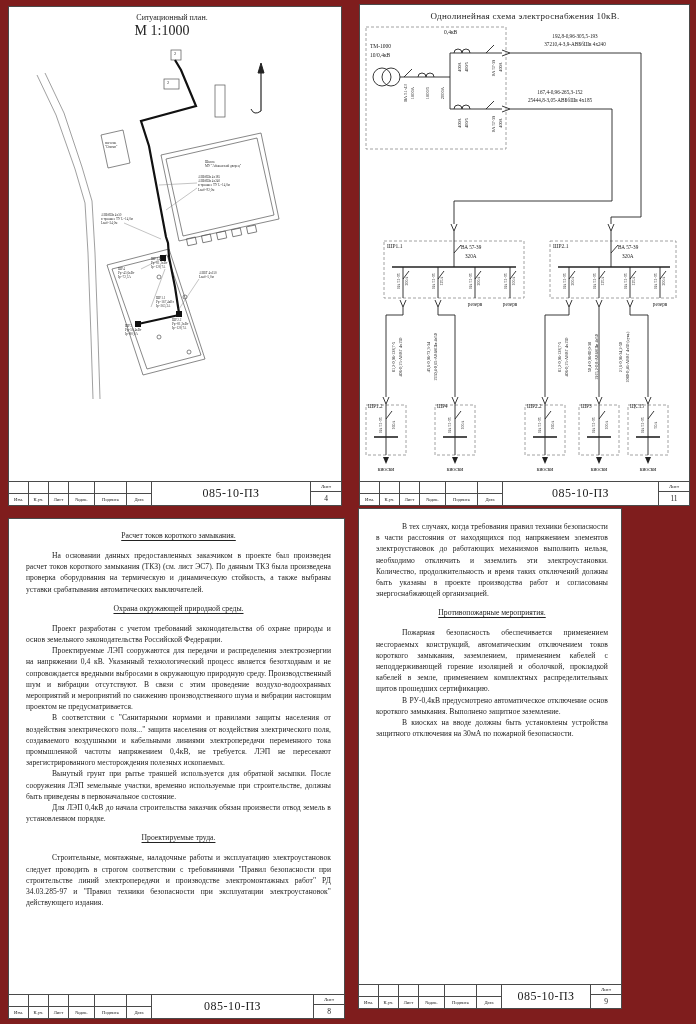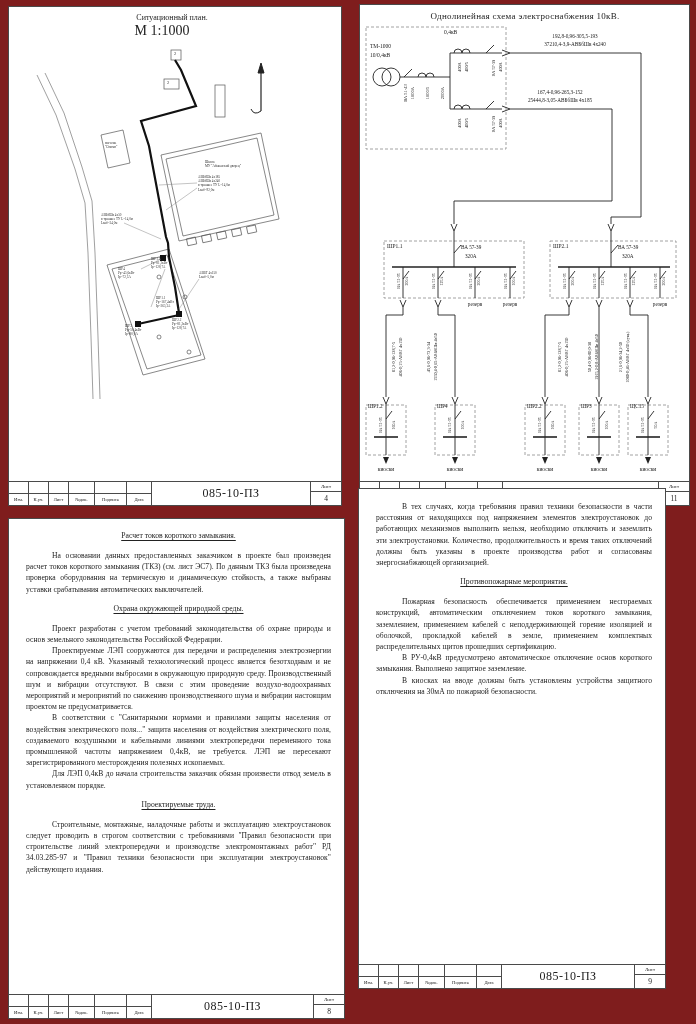--- a/index.html
+++ b/index.html
@@ -2,21 +2,21 @@
 <html><head>
 <meta charset="utf-8">
 <style>
   html,body{margin:0;padding:0;background:#e8e8e8;}
   .canvas{position:relative;width:696px;height:1024px;background:#7f1d1d;overflow:hidden;
           font-family:Liberation Serif, serif;color:#222;}
   .page{position:absolute;border:1px solid #4a4a4a;background:#fff;box-sizing:border-box;}
   #page1{left:8px;top:6px;width:334px;height:500px;}
   #page2{left:359px;top:4px;width:331px;height:502px;}
   #page3{left:8px;top:518px;width:337px;height:501px;}
-  #page4{left:358px;top:488px;width:308px;height:501px;}
+  #page4{left:358px;top:508px;width:264px;height:501px;}
 
   
   .tb{position:absolute;left:0;right:0;bottom:0;height:24px;border-top:1px solid #4a4a4a;
       display:flex;box-sizing:border-box;background:#fff;}
   .tb-left{display:flex;flex-direction:column;width:142px;border-right:1px solid #4a4a4a;}
   .tb-row{display:flex;flex:1;}
   .tb-row.top{border-bottom:1px solid #4a4a4a;}
   .tb-cell{border-right:1px solid #4a4a4a;display:flex;align-items:center;justify-content:center;
            font-size:4.6px;white-space:nowrap;overflow:hidden;box-sizing:border-box;}
   .w1{width:20px}.w2{width:20px}.w3{width:20px}.w4{width:26px}.w5{width:32px}.w6{width:24px;border-right:none}
@@ -398,20 +398,21 @@
   </div>
 
   <div class="page" id="page3">
     <div class="doc-body">
       <h4 class="dhead first">Расчет токов короткого замыкания.</h4>
       <p class="dpar">На основании данных предоставленных заказчиком в проекте был произведен расчет токов короткого замыкания (ТКЗ) (см. лист ЭС7). По данным ТКЗ была произведена проверка оборудования на термическую и динамическую стойкость, а также выбраны уставки срабатывания автоматических выключателей.</p>
       <h4 class="dhead">Охрана окружающей природной среды.</h4>
       <p class="dpar">Проект разработан с учетом требований законодательства об охране природы и основ земельного законодательства Российской Федерации.</p>
       <p class="dpar">Проектируемые ЛЭП сооружаются для передачи и распределения электроэнергии на напряжении 0,4 кВ. Указанный технологический процесс является безотходным и не сопровождается вредными выбросами в окружающую природную среду. Производственный шум и вибрации отсутствуют. В связи с этим проведение воздухо-водоохранных мероприятий и мероприятий по снижению производственного шума и вибрации настоящим проектом не предусматривается.</p>
       <p class="dpar">В соответствии с "Санитарными нормами и правилами защиты населения от воздействия электрического поля..." защита населения от воздействия электрического поля, создаваемого воздушными и кабельными линиями электропередачи переменного тока промышленной частоты напряжением 0,4кВ, не требуется. ЛЭП не пересекают зарегистрированного месторождения полезных ископаемых.</p>
+      <p class="dpar">Вынутый грунт при рытье траншей используется для обратной засыпки. После сооружения ЛЭП земельные участки, временно используемые при строительстве, должны быть приведены в первоначальное состояние.</p>
       <p class="dpar">Для ЛЭП 0,4кВ до начала строительства заказчик обязан произвести отвод земель в установленном порядке.</p>
       <h4 class="dhead">Проектируемые труда.</h4>
       <p class="dpar">Строительные, монтажные, наладочные работы и эксплуатацию электроустановок следует проводить в строгом соответствии с требованиями "Правил безопасности при строительстве линий электропередачи и производстве электромонтажных работ" РД 34.03.285-97 и "Правил техники безопасности при эксплуатации электроустановок" действующего издания.</p>
     </div>
     <div class="tb">
       <div class="tb-left">
         <div class="tb-row top">
             <div class="tb-cell w1"></div>
             <div class="tb-cell w2"></div>
             <div class="tb-cell w3"></div>

